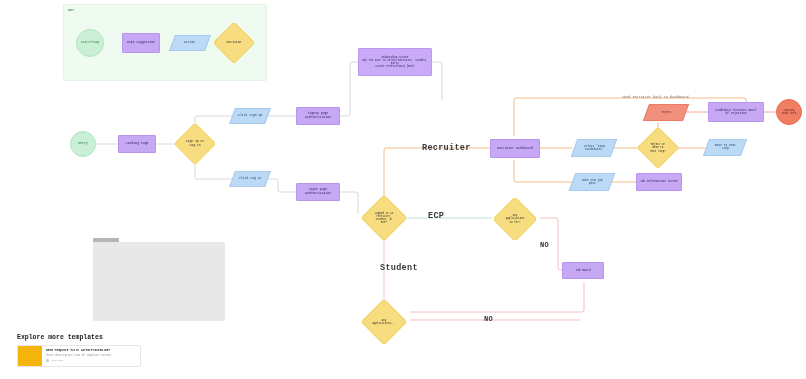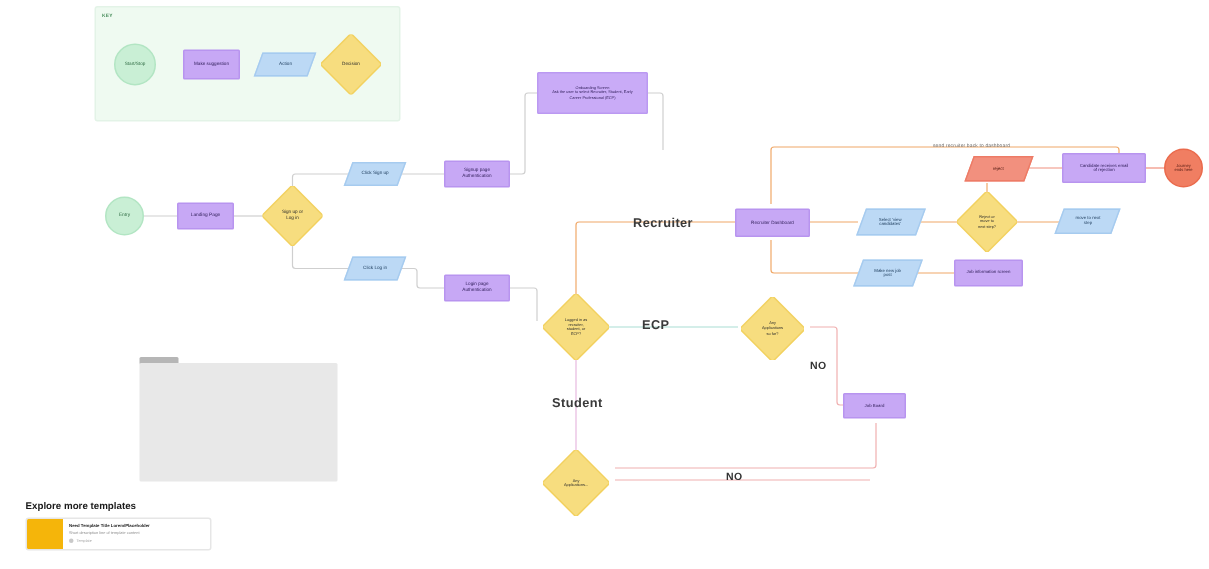--- a/index.html
+++ b/index.html
@@ -13,20 +13,21 @@
     position: relative;
     overflow: hidden;
     font-family: "Liberation Sans", sans-serif;
     color: #2b2b2b;
   }
   #canvas {
     position: absolute;
     inset: 0;
     width: 806px;
     height: 320px;
+    font-family: Liberation Mono, monospace;
   }
   svg.edges {
     position: absolute;
     left: 0; top: 0;
     width: 806px;
     height: 379px;
     pointer-events: none;
   }
   
   .legend-panel {
@@ -372,21 +373,21 @@
   <div class="node shape-diamond" style="left:362px; top:300px; width:44px; height:44px; font-size:2.6px;">
     <span class="diamond-fill c-yellow"></span>
     <span class="diamond-text">Any
 Applications...</span>
   </div>
 
   <div class="flow-label" style="left:422px; top:143px;">Recruiter</div>
 
   <div class="flow-label" style="left:428px; top:211px;">ECP</div>
 
-  <div class="flow-label" style="left:368px; top:263px;">Student</div>
+  <div class="flow-label" style="left:380px; top:263px;">Student</div>
 
   <div class="flow-label no" style="left:540px; top:241px;">NO</div>
 
   <div class="flow-label no" style="left:484px; top:315px;">NO</div>
 
   <div class="flow-label small" style="left:622px; top:95px;">send recruiter back to dashboard</div>
 
   <div class="placeholder-tab"></div>
   <div class="placeholder"></div>
 

